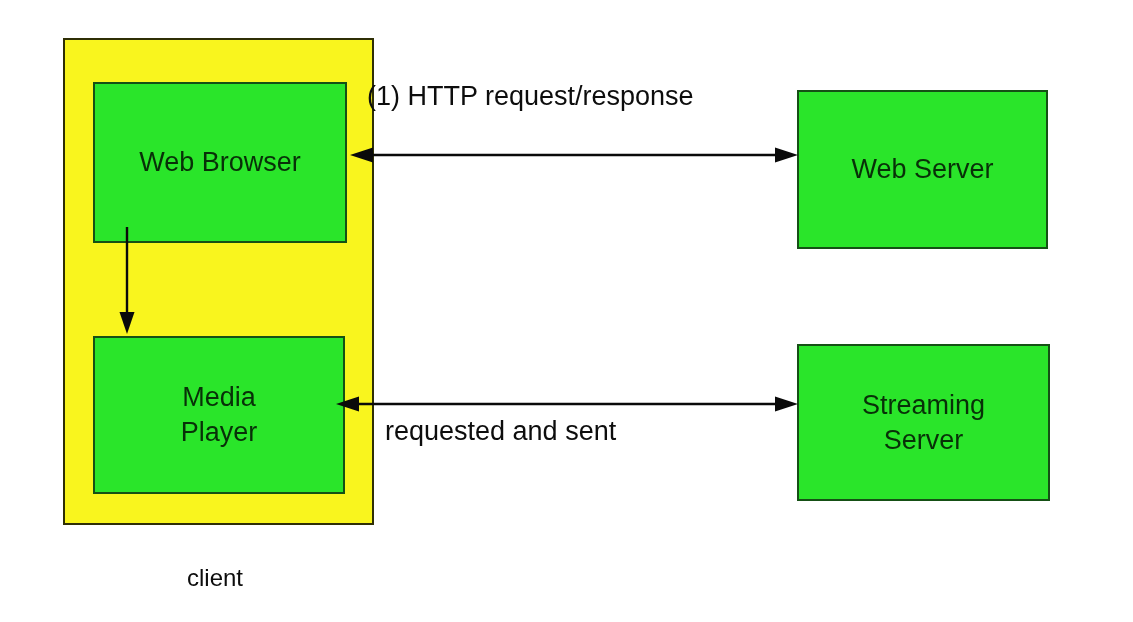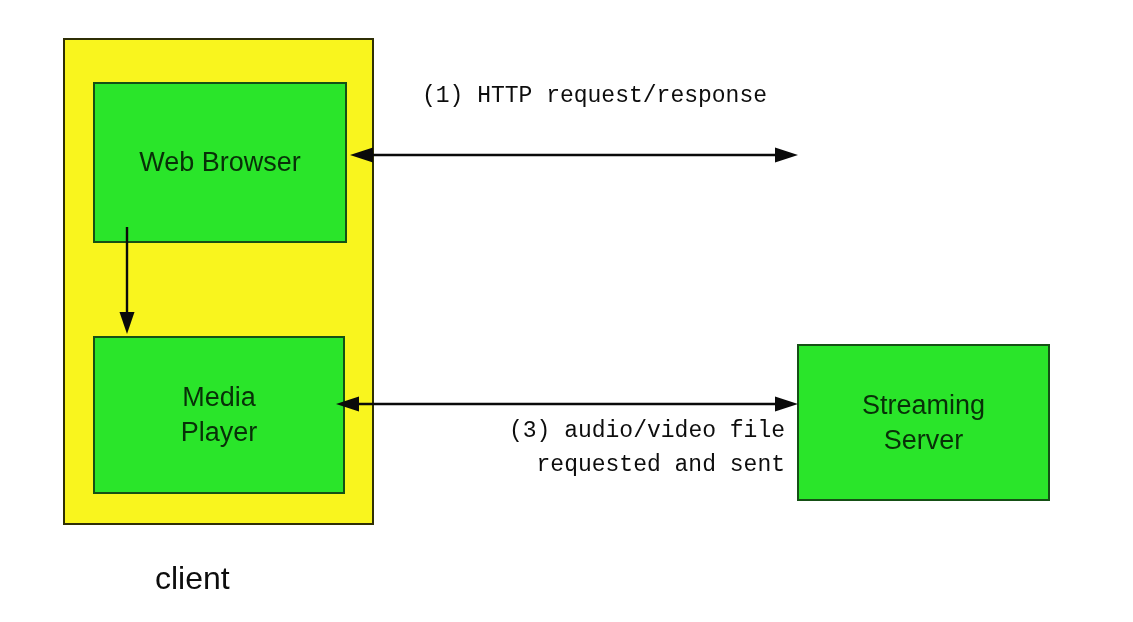--- a/index.html
+++ b/index.html
@@ -43,34 +43,34 @@
   .media-player{left:93px;top:320px;width:248px;height:154px;align-items:center;}
   .web-server{left:797px;top:74px;width:247px;height:155px;}
   .streaming-server{left:797px;top:328px;width:249px;height:153px;}
   .arrow-layer{
     position:absolute;left:0;top:0;width:1133px;height:622px;
     pointer-events:none;
   }
   .alabel{
     position:absolute;
     color:var(--label_text);
-    font-size:23px;
+    font-size:27px;
     line-height:34px;
-    text-align:right;
+    text-align:left;
     white-space:nowrap;
-    font-family:Liberation Mono, monospace;
   }
   .label-step1{left:367px;top:80px;width:400px;line-height:33px;}
   .label-step2{left:121px;top:234px;width:228px;line-height:35px;}
   .label-step3{left:385px;top:414px;width:400px;}
   .caption{
     position:absolute;
     color:var(--label_text);
-    font-size:32px;
+    font-size:24px;
     line-height:28px;
+    text-align:center;
     width:120px;
   }
   .caption-client{left:155px;top:564px;}
   .caption-servers{left:877px;top:564px;}
   .arrow-stroke{stroke:#0a0a0a;stroke-width:2.4px;}
   .arrow-fill{fill:#0a0a0a;}
 </style>
 </head>
 <body>
 
@@ -80,20 +80,23 @@
 
   <div class="gbox web-browser">
     <span>Web Browser</span>
   </div>
 
   <div class="gbox media-player">
     <span>Media</span>
     <span>Player</span>
   </div>
 
+  <div class="gbox web-server">
+    <span>Web Server</span>
+  </div>
 
   <div class="gbox streaming-server">
     <span>Streaming</span>
     <span>Server</span>
   </div>
 
   <svg class="arrow-layer" width="1133" height="622" viewBox="0 0 1133 622">
 
     <g>
       <line class="arrow-stroke" x1="366" y1="155" x2="782" y2="155"></line>
@@ -112,19 +115,18 @@
       <polygon class="arrow-fill" points="798,404 775,396.5 775,411.5"></polygon>
     </g>
   </svg>
 
   <div class="alabel label-step1">
     <div>(1) HTTP request/response</div>
   </div>
 
 
   <div class="alabel label-step3">
-    <div>(3) audio/video file</div>
     <div>requested and sent</div>
   </div>
 
   <div class="caption caption-client">client</div>
 
 </div>
 
 </body></html>

